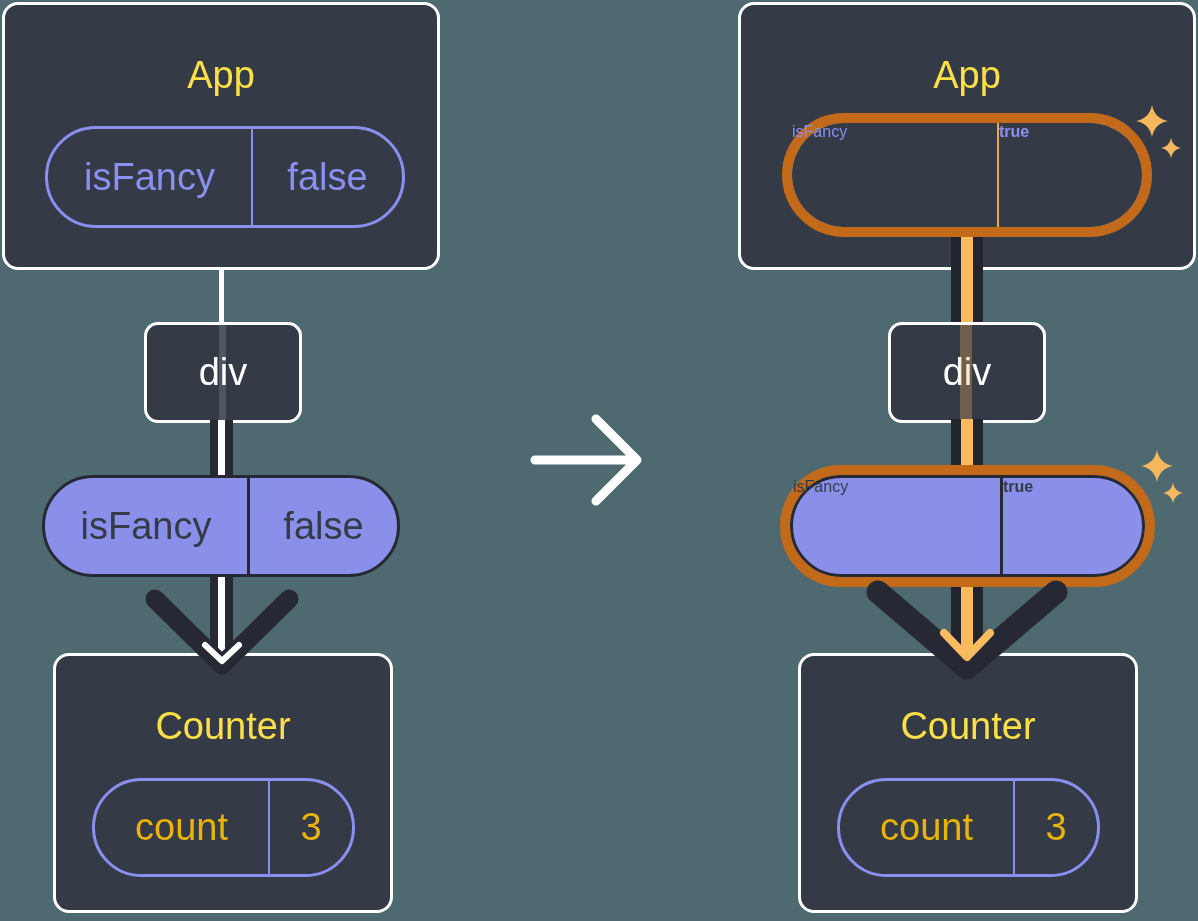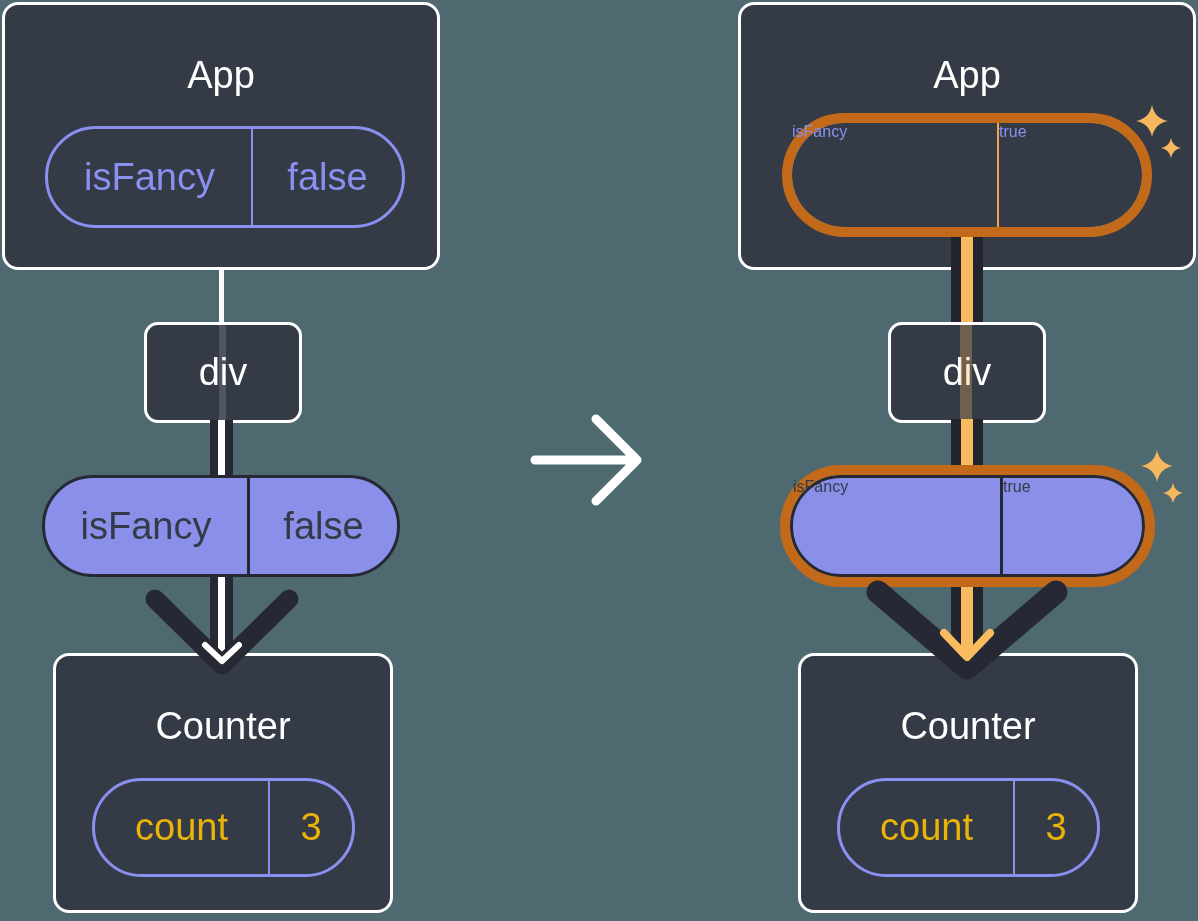--- a/index.html
+++ b/index.html
@@ -16,21 +16,21 @@
     background: #343a46;
     border: 3px solid #ffffff;
     border-radius: 16px;
     box-sizing: border-box;
   }
   .box-title {
     position: absolute;
     left: 0; right: 0;
     top: 50px;
     text-align: center;
-    color: #ffffff;
+    color: #fde047;
     font-size: 38px;
     line-height: 40px;
   }
   .pill {
     position: absolute;
     display: flex;
     box-sizing: border-box;
     align-items: stretch;
   }
   .pill .cell {
@@ -91,21 +91,21 @@
     display: flex; box-sizing: border-box;
   }
   .ring-app .ring-inner {
     background: #343a46; border-radius: 52px; color: #8a90f0;
   }
   .ring-app .ring-inner .cell:first-child { width: 205px; border-right: 2px solid #eca64f; }
   .ring-prop .ring-inner {
     background: #8a8fe9; border: 3px solid #262933; border-radius: 51px; color: #343a46;
   }
   .ring-prop .ring-inner .cell:first-child { width: 207px; border-right: 3px solid #262933; }
-  .val-bold { font-weight: normal; }
+  .val-bold { font-weight: bold; }
 
   .casing-ra { position: absolute; left: 951px; top: 237px; width: 32px; height: 89px; background: #23252e; }
   .core-ra   { position: absolute; left: 961px; top: 237px; width: 12px; height: 89px; background: #f8bb60; }
   .casing-rb { position: absolute; left: 951px; top: 419px; width: 32px; height: 244px; background: #23252e; }
   .core-rb   { position: absolute; left: 961px; top: 419px; width: 12px; height: 241px; background: #f8bb60; }
 
   .div-box-r {
     left: 888px; top: 322px; width: 158px; height: 101px; border-radius: 14px;
     display: flex; align-items: center; justify-content: center;
     color: #ffffff; font-size: 38px; overflow: hidden;

